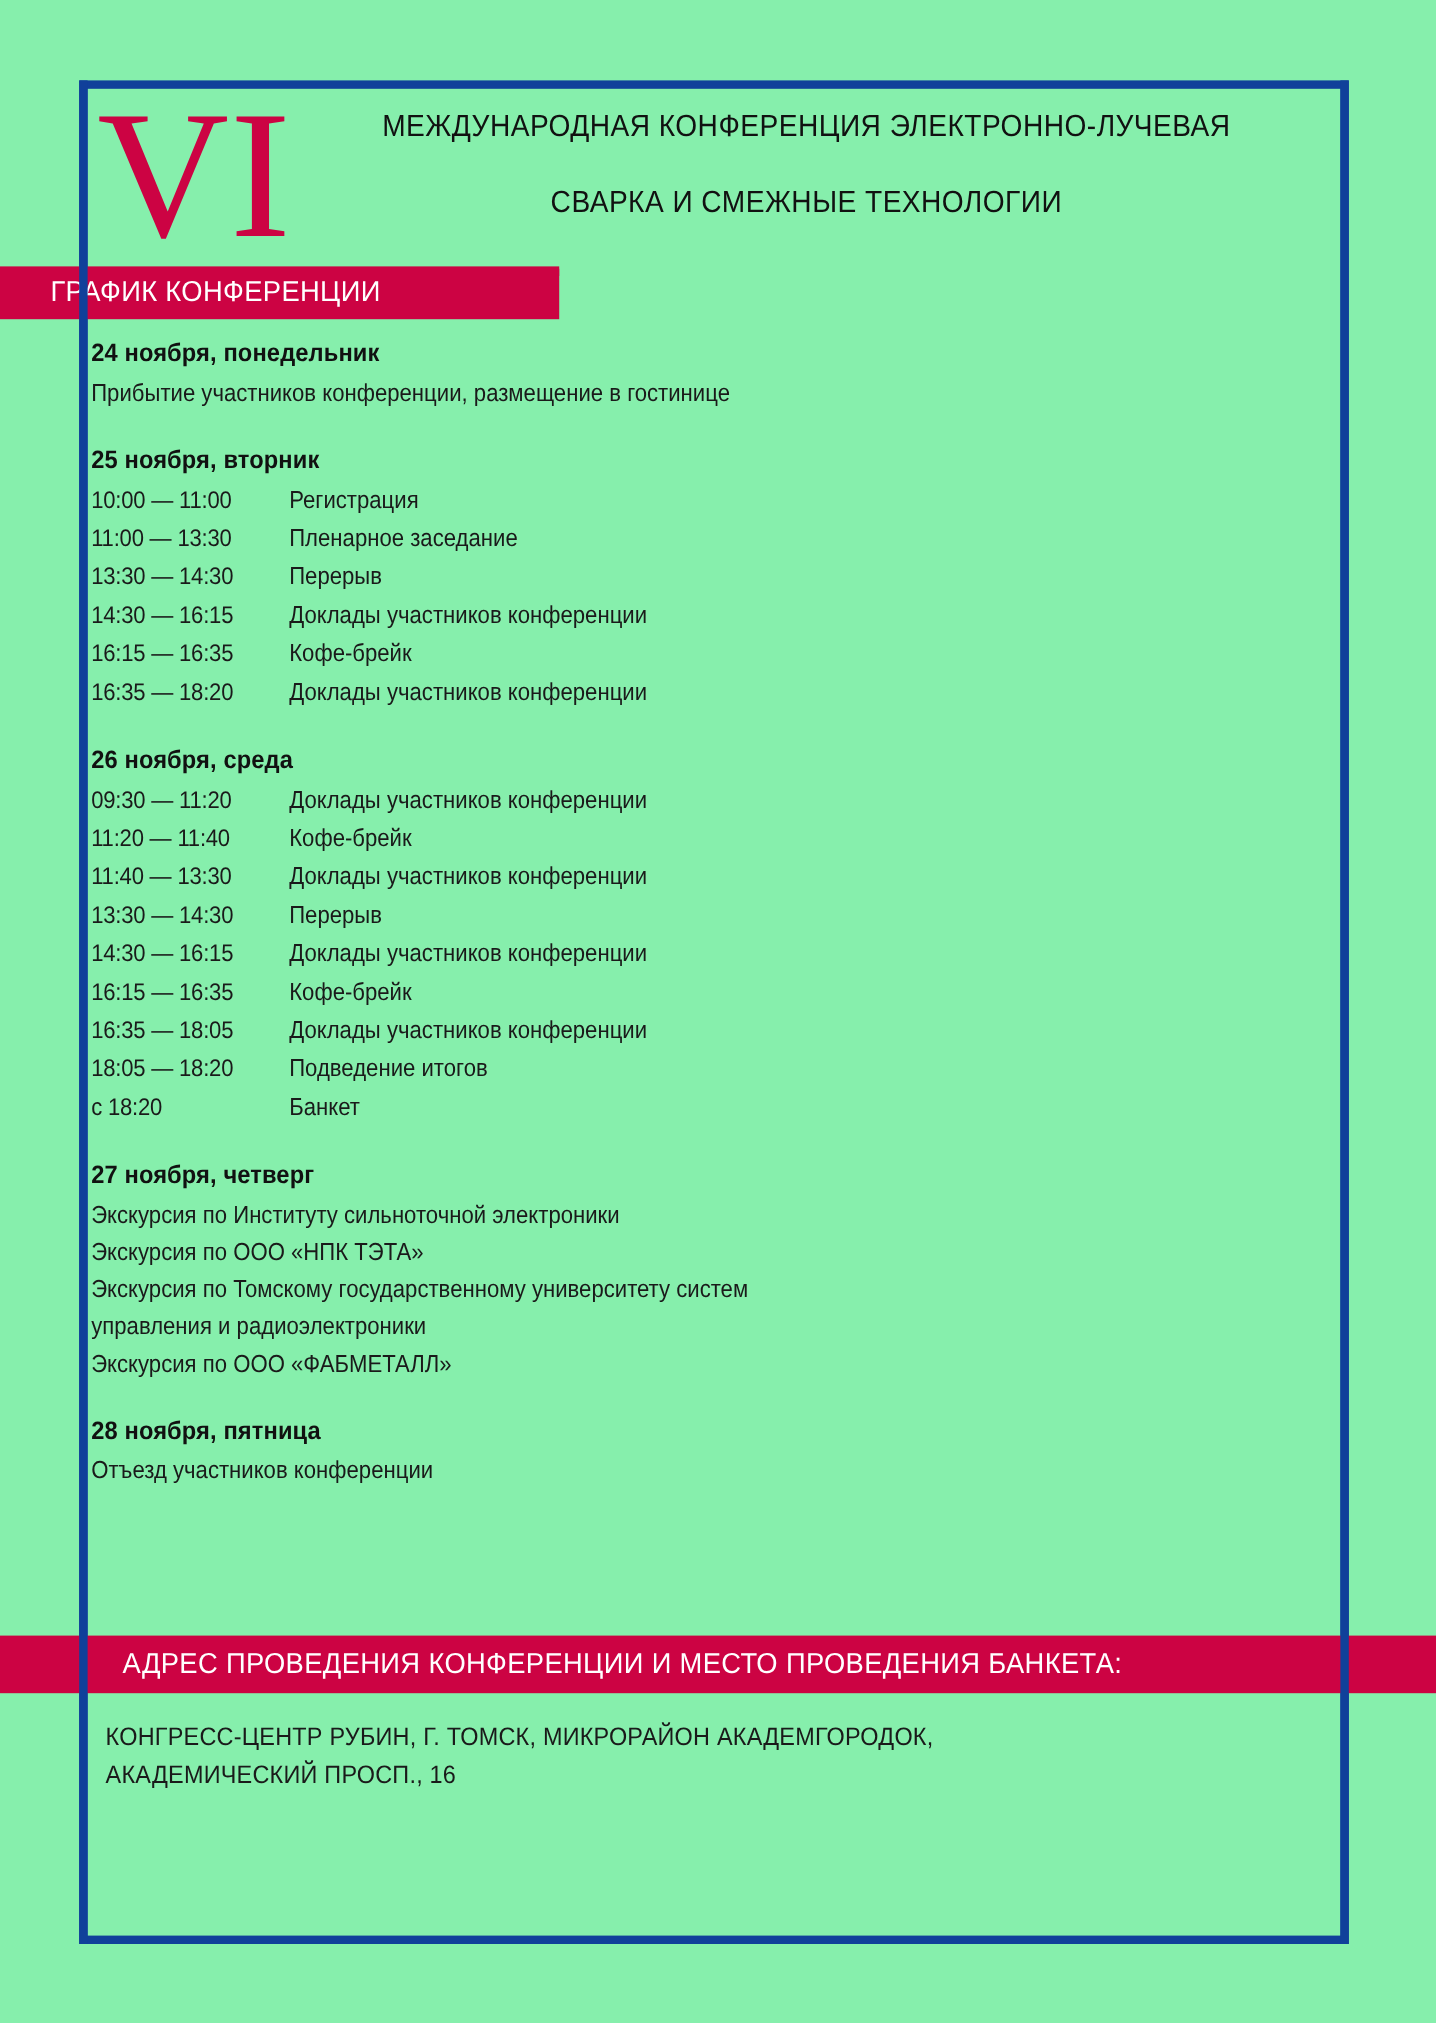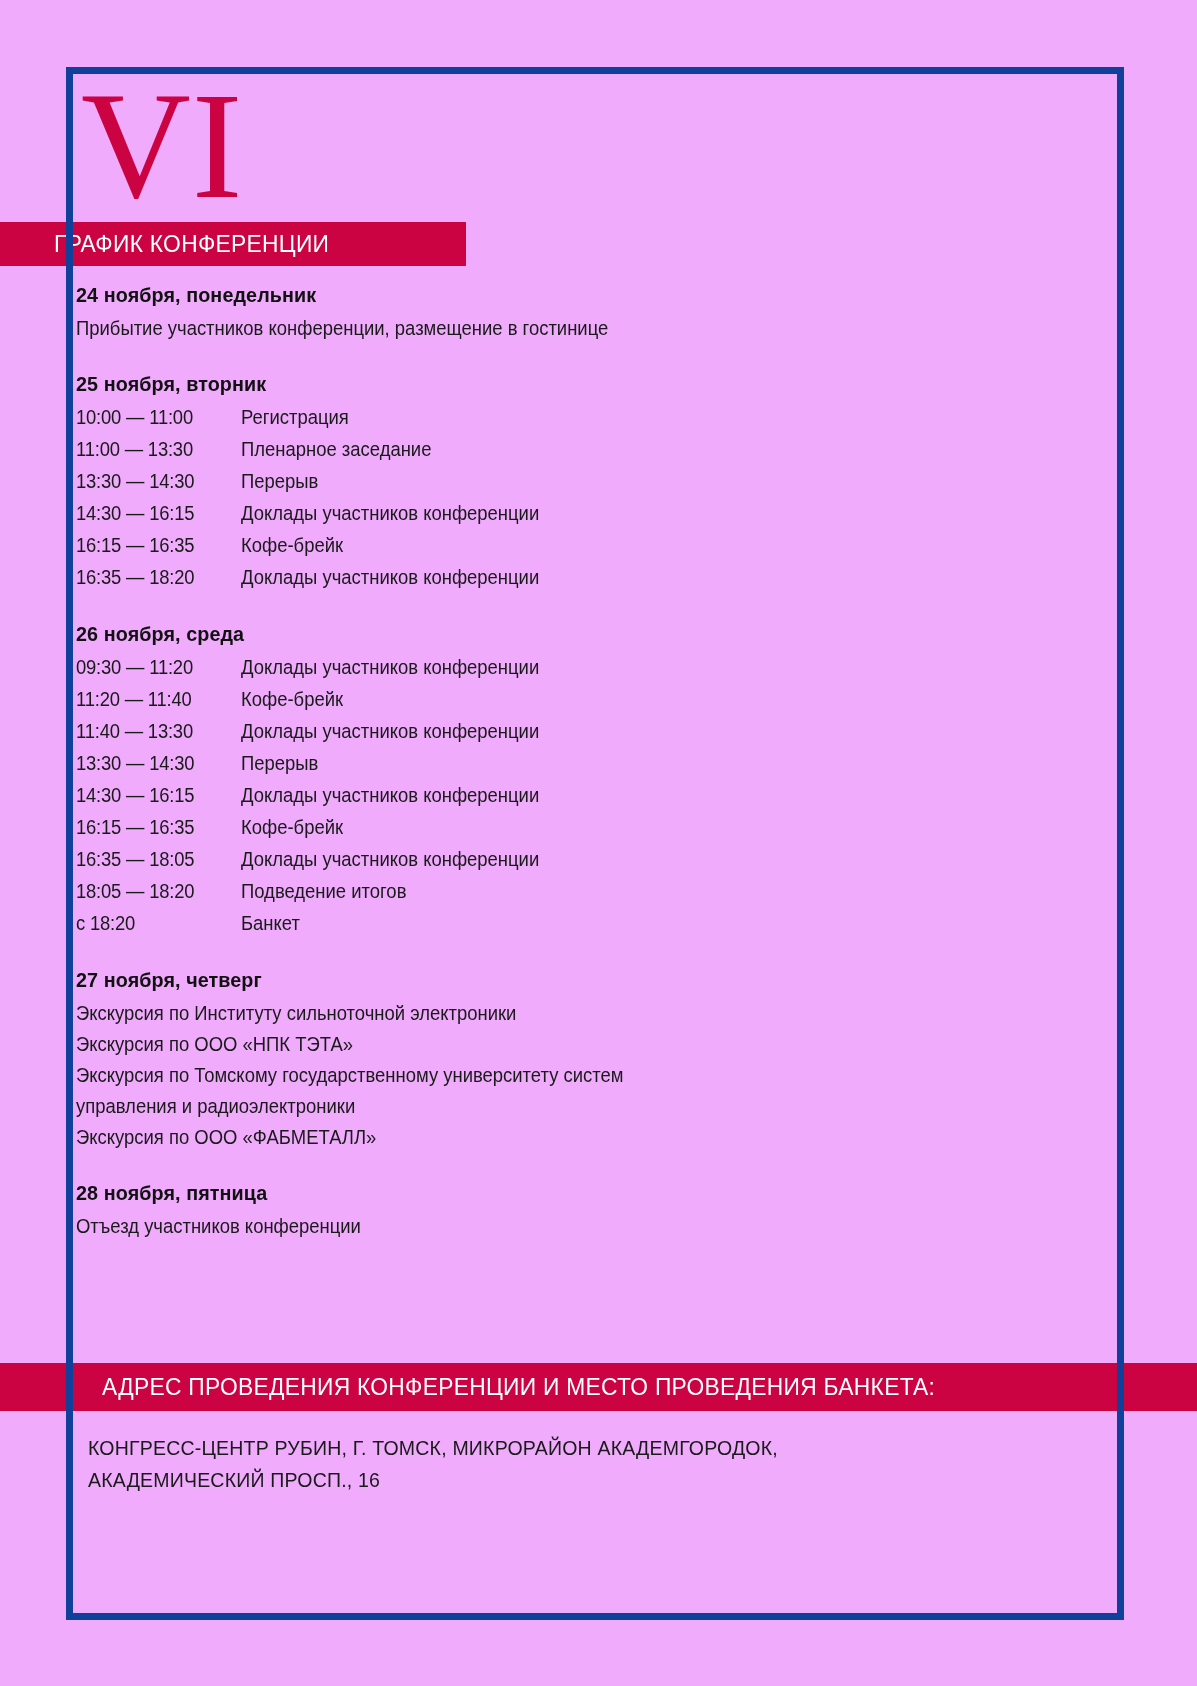--- a/index.html
+++ b/index.html
@@ -15,21 +15,21 @@
     -webkit-font-smoothing: antialiased;
   }
 
   
   #page {
     position: absolute;
     left: 0; top: 0;
     width: 1197px;
     height: 1686px;
     overflow: hidden;
-    background: #f0abfc;
+    background: #86efac;
   }
 
   .frame {
     position: absolute;
     left: 66px;
     top: 67px;
     width: 1058px;    
     height: 1553px;
     border: 7px solid #10409a;
     box-sizing: border-box;
@@ -93,21 +93,21 @@
     background: #cc0343;
     display: flex;
     align-items: center;
     box-sizing: border-box;
   }
   .banner-schedule {
     left: 0px;
     top: 222px;
     width: 466px;
     height: 44px;
-    padding-left: 54px;
+    padding-left: 42px;
   }
   .banner-address {
     left: 0px;
     top: 1363px;
     width: 1197px;
     height: 48px;
     padding-left: 102px;
   }
   .banner-text {
     color: #ffffff;
@@ -244,20 +244,24 @@
 </style>
 </head>
 <body>
 
 <div id="page">
 
   <div class="frame"></div>
 
   <div class="header">
     <div class="roman-numeral">VI</div>
+    <div class="header-lines">
+      <div class="header-line">МЕЖДУНАРОДНАЯ КОНФЕРЕНЦИЯ ЭЛЕКТРОННО-ЛУЧЕВАЯ</div>
+      <div class="header-line second">СВАРКА И СМЕЖНЫЕ ТЕХНОЛОГИИ</div>
+    </div>
   </div>
 
   <div class="header-rule"></div>
 
   <div class="banner banner-schedule">
     <span class="banner-text">ГРАФИК КОНФЕРЕНЦИИ</span>
   </div>
 
   <div class="content">
 

